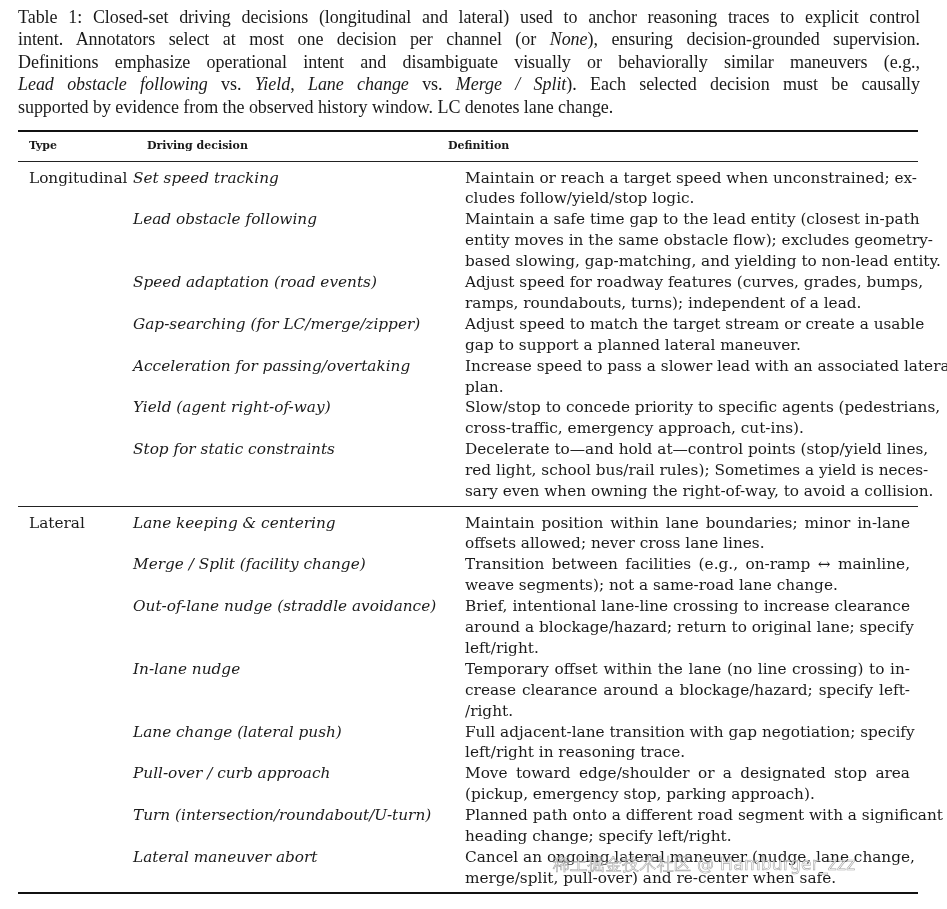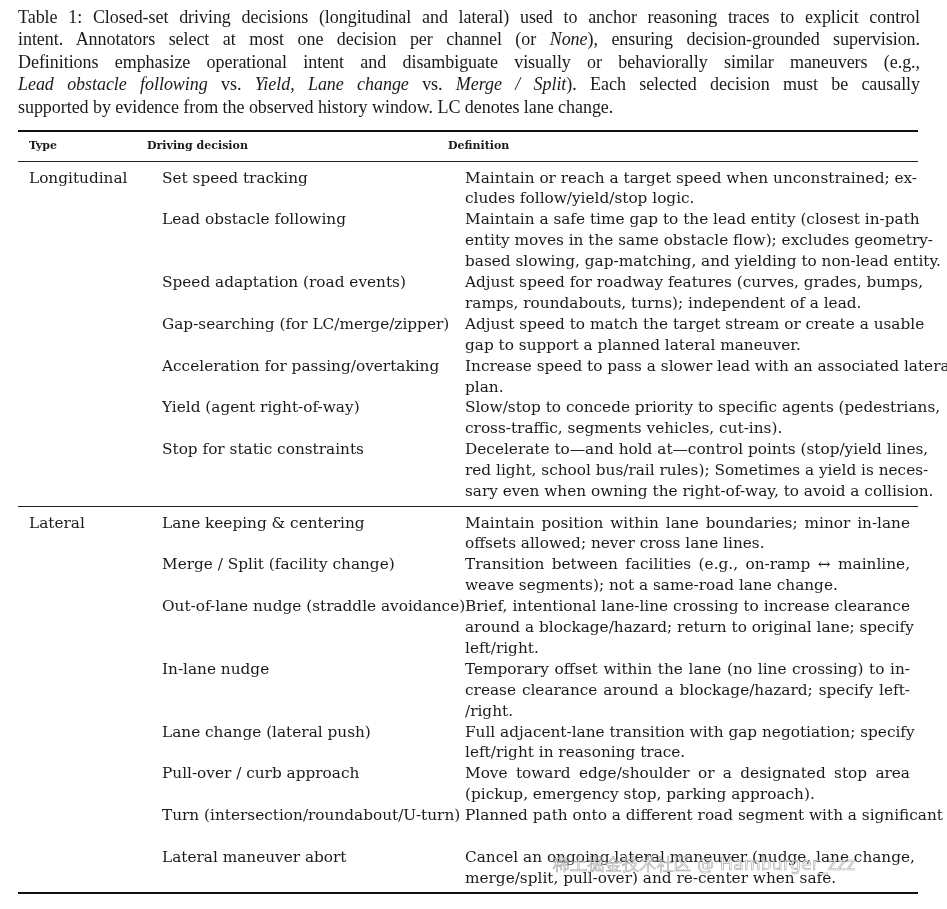--- a/index.html
+++ b/index.html
@@ -50,21 +50,21 @@
       line-height: 20px;
     }
     .row {
       position: absolute;
       left: 0;
       width: 900px;
       font-size: 15.3px;
       line-height: 20.9px;
     }
     .c-type { position: absolute; left: 11px; top: 0; white-space: nowrap; }
-    .c-dec { position: absolute; left: 144px; top: 0; white-space: nowrap; }
+    .c-dec { position: absolute; left: 115px; top: 0; white-space: nowrap; font-style: italic; }
     .c-def {
       position: absolute;
       left: 447px;
       top: 0;
       width: 445px;
       text-align: justify;
       hyphens: manual;
     }
     .c-def .dl { display: block; text-align: justify; text-align-last: justify; white-space: nowrap; }
     .c-def .dl.end { text-align-last: left; }
@@ -137,21 +137,21 @@
         <div class="c-dec">Acceleration for passing/overtaking</div>
         <div class="c-def">
           <span class="dl">Increase speed to pass a slower lead with an associated lateral</span>
           <span class="dl end">plan.</span>
         </div>
       </div>
       <div class="row" style="top: 267.4px;">
         <div class="c-dec">Yield (agent right-of-way)</div>
         <div class="c-def">
           <span class="dl">Slow/stop to concede priority to specific agents (pedestrians,</span>
-          <span class="dl end">cross-traffic, segments vehicles, cut-ins).</span>
+          <span class="dl end">cross-traffic, emergency approach, cut-ins).</span>
         </div>
       </div>
       <div class="row" style="top: 309.2px;">
         <div class="c-dec">Stop for static constraints</div>
         <div class="c-def">
           <span class="dl">Decelerate to—and hold at—control points (stop/yield lines,</span>
           <span class="dl">red light, school bus/rail rules); Sometimes a yield is neces-</span>
           <span class="dl end">sary even when owning the right-of-way, to avoid a collision.</span>
         </div>
       </div>
@@ -197,20 +197,21 @@
         <div class="c-dec">Pull-over / curb approach</div>
         <div class="c-def">
           <span class="dl">Move toward edge/shoulder or a designated stop area</span>
           <span class="dl end">(pickup, emergency stop, parking approach).</span>
         </div>
       </div>
       <div class="row" style="top: 675.1px;">
         <div class="c-dec">Turn (intersection/roundabout/U-turn)</div>
         <div class="c-def">
           <span class="dl">Planned path onto a different road segment with a significant</span>
+          <span class="dl end">heading change; specify left/right.</span>
         </div>
       </div>
       <div class="row" style="top: 716.9px;">
         <div class="c-dec">Lateral maneuver abort</div>
         <div class="c-def">
           <span class="dl">Cancel an ongoing lateral maneuver (nudge, lane change,</span>
           <span class="dl end">merge/split, pull-over) and re-center when safe.</span>
         </div>
       </div>
     </div>

